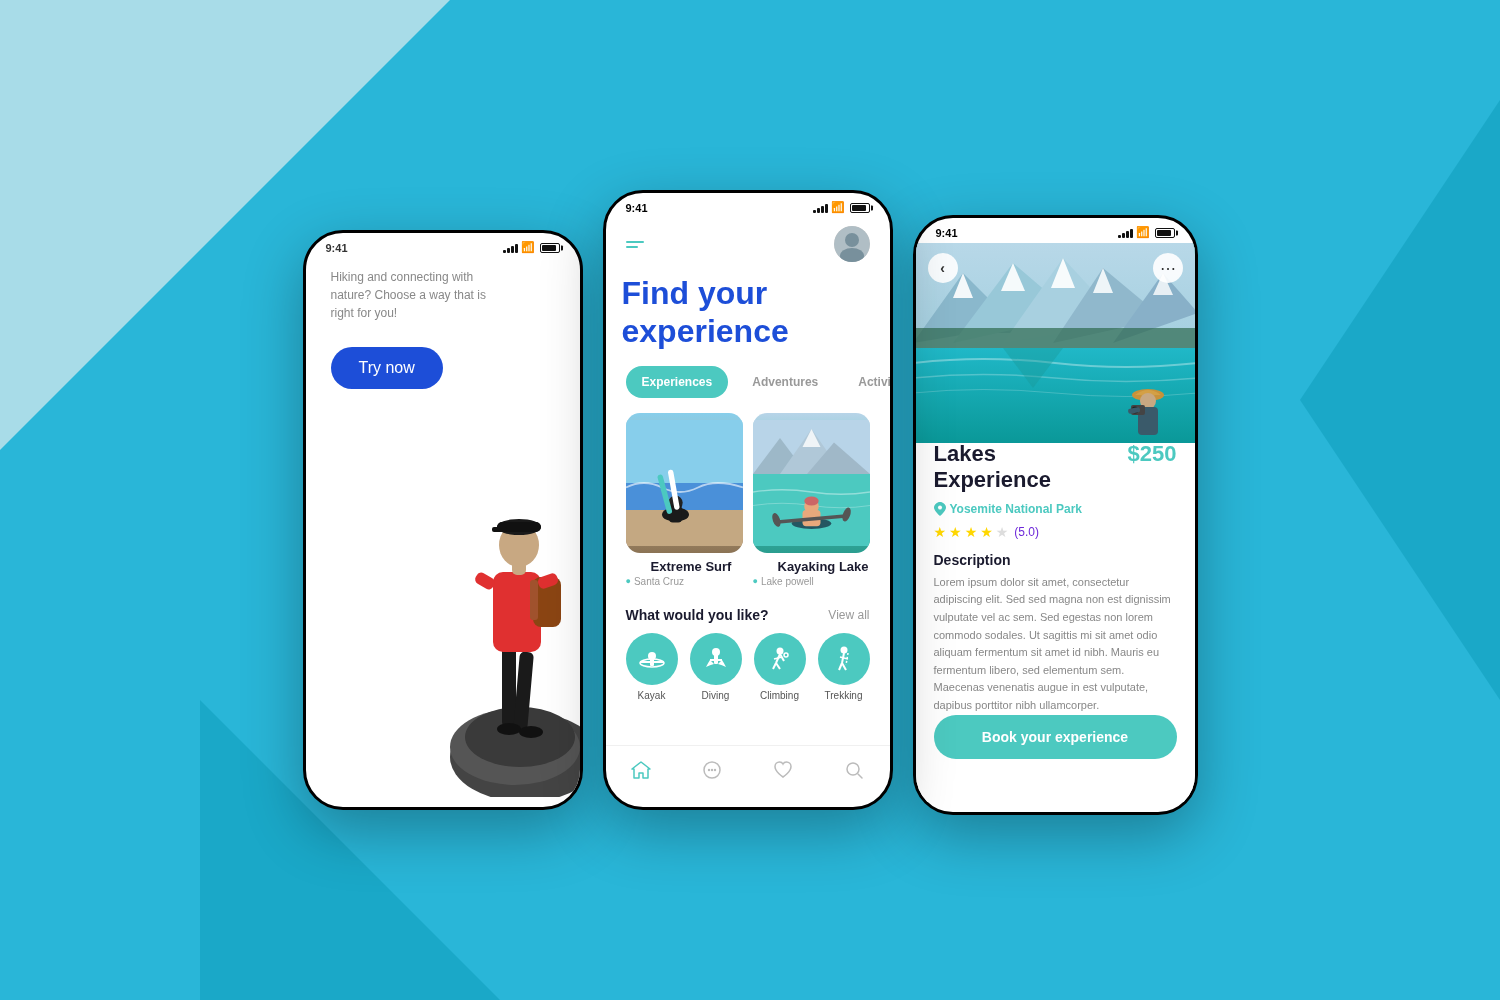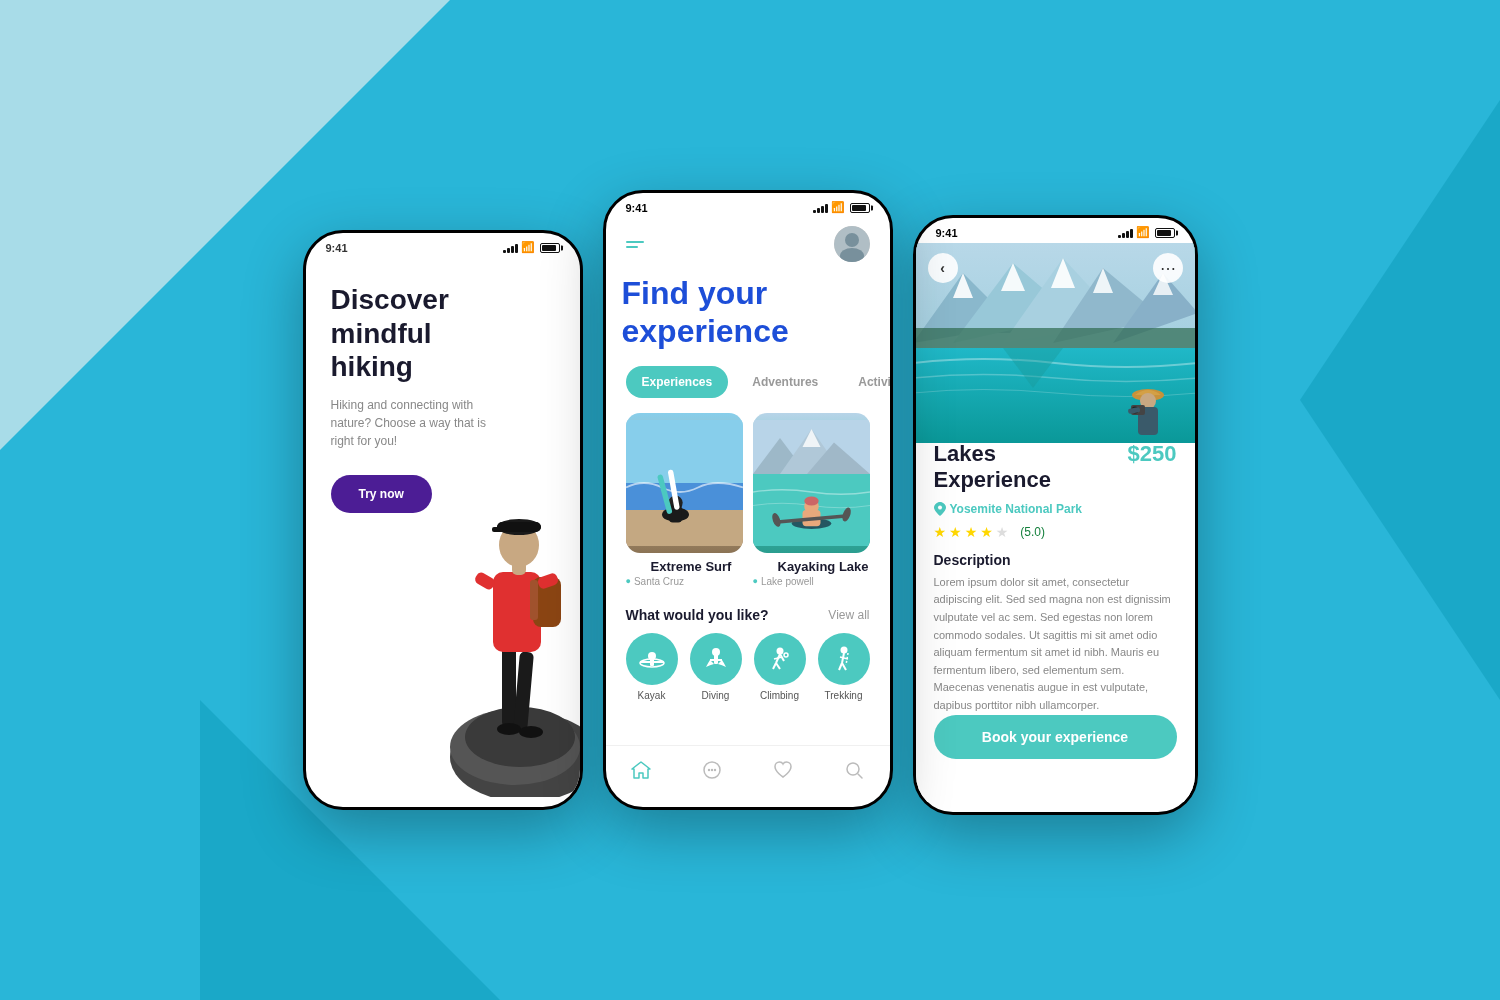--- a/index.html
+++ b/index.html
@@ -169,27 +169,27 @@
 
     .phone-1-content .subtitle {
       font-size: 12px;
       color: #888;
       line-height: 1.5;
       width: 160px;
       margin-bottom: 25px;
     }
 
     .try-now-btn {
-      background: #4c1d95;
+      background: #1d4ed8;
       color: #fff;
       border: none;
       border-radius: 25px;
       padding: 12px 28px;
-      font-size: 12px;
-      font-weight: 700;
+      font-size: 16px;
+      font-weight: 400;
       cursor: pointer;
     }
 
     .hiker-figure {
       position: absolute;
       right: -10px;
       bottom: 0;
       width: 160px;
       height: 380px;
     }
@@ -475,22 +475,22 @@
     .star {
       font-size: 14px;
       color: #ffd700;
     }
     .star.half {
       color: #ddd;
     }
 
     .rating-text {
       font-size: 12px;
-      color: #15803d;
-      margin-left: 9px;
+      color: #6d28d9;
+      margin-left: 3px;
     }
 
     .desc-title {
       font-size: 14px;
       font-weight: 700;
       color: #1a1a2e;
       margin-bottom: 6px;
     }
 
     .desc-text {
@@ -539,24 +539,20 @@
             <span></span>
             <span></span>
             <span></span>
         </div>
         <span style="font-size:11px;">📶</span>
         <div class="battery-icon"></div>
       </div>
     </div>
 
     <div class="phone-1-content">
-      <div class="main-title">
-        <span>Discover</span><br>
-        <span>mindful hiking</span>
-      </div>
       <p class="subtitle">Hiking and connecting with nature? Choose a way that is right for you!</p>
       <button class="try-now-btn">Try now</button>
 
       
       <div class="hiker-figure">
         <svg width="160" height="380" viewBox="0 0 160 380">
 
           <ellipse cx="95" cy="340" rx="75" ry="45" fill="#444"></ellipse>
           <ellipse cx="85" cy="330" rx="65" ry="38" fill="#555"></ellipse>
           <ellipse cx="90" cy="320" rx="55" ry="30" fill="#3a3a3a"></ellipse>

